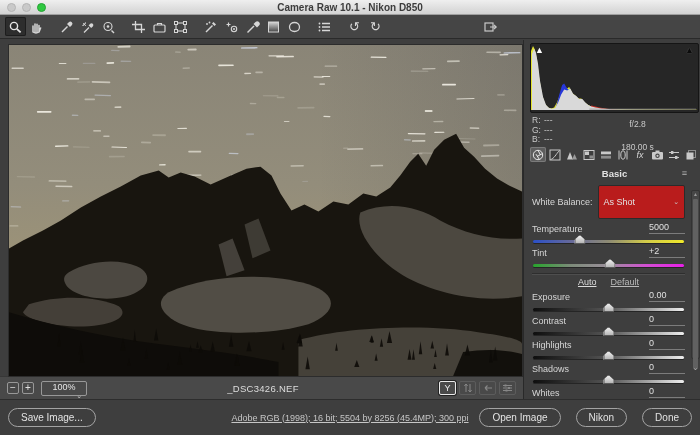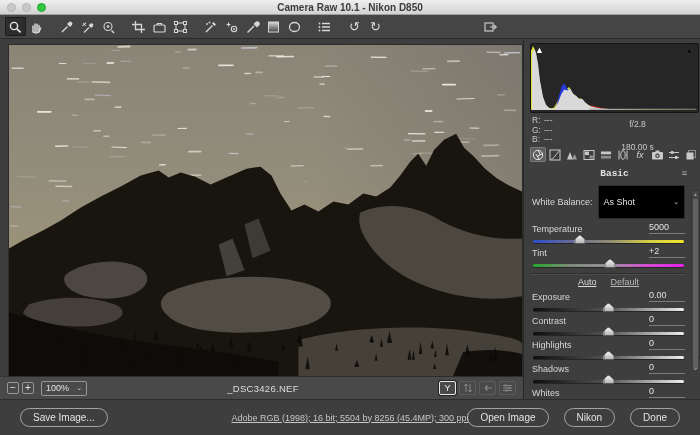--- a/index.html
+++ b/index.html
@@ -29,21 +29,21 @@
   .image-col { width:524px; display:flex; flex-direction:column; }
   .canvas-wrap { flex:1; padding:5px 1px 0 9px; }
   .canvas { width:513px; height:331px; position:relative; box-shadow:0 0 0 1px #2c2c2c; }
   .canvas svg { display:block; }
 
   .image-bar { height:23px; background:#494949; border-top:1px solid #373737;
                display:flex; align-items:center; padding:0 7px; gap:3px; }
   .zbtn { width:12px; height:12px; border:1px solid #989898; border-radius:2px; color:#e0e0e0;
           font-size:10px; line-height:10px; text-align:center; }
   .zoom-select { width:46px; height:15px; margin-left:4px; border:1px solid #989898; border-radius:2px;
-                 display:flex; align-items:center; font-size:9px; color:#e6e6e6; padding:0 4px; }
+                 display:flex; align-items:center; font-size:9px; color:#e6e6e6; padding:0 4px;flex-direction:column; }
   .zoom-select .chev { margin-left:auto; font-size:7px; color:#cfcfcf; }
   .filename { flex:1; text-align:center; font-size:9.5px; color:#dddddd; letter-spacing:.3px; }
   .pv { width:17px; height:14px; border:1px solid #777; border-radius:2px; display:flex;
         align-items:center; justify-content:center; font-size:9px; color:#eee; }
   .pv.active { border:1px solid #e8e8e8; box-shadow:0 0 0 1px #222; }
   .pv.dim { opacity:.42; }
 
   
   .side { flex:1; border-left:1px solid #292929; background:#3e3e3e; padding:3px 3px 0 6px; position:relative; }
   .hist { position:relative; height:70px; background:#262626; border:1px solid #151515; border-radius:2px; overflow:hidden; }
@@ -56,26 +56,26 @@
   .rgb b { font-weight:normal; display:inline-block; width:12px; }
   .exif { flex:1; text-align:center; line-height:11px; padding-top:3px; }
   .exif .row { display:flex; justify-content:center; gap:12px;flex-direction:column; }
 
   .tabs { display:flex; gap:1px; margin-top:2px; }
   .tab { width:16px; height:15px; display:flex; align-items:center; justify-content:center; border-radius:2px; }
   .tab.selected { background:#5d5d5d; box-shadow:inset 0 0 0 1px #7a7a7a; }
   .tab svg { display:block; }
 
   .phead { position:relative; height:14px; margin-top:4px; display:flex; align-items:center; justify-content:center; }
-  .phead .ptitle { font-size:9.5px; font-weight:bold; color:#e2e2e2;font-family:Liberation Mono, monospace; }
+  .phead .ptitle { font-size:9.5px; font-weight:bold; color:#e2e2e2; }
   .phead .pmenu { position:absolute; right:12px; color:#b5b5b5; font-size:9px; line-height:9px; }
 
   .content { position:relative; padding:0 14px 0 2px; }
   .wb-row { display:flex; align-items:center; margin-top:5px; font-size:9px; color:#d6d6d6; }
-  .wb-select { margin-left:5px; flex:1; height:15px; background:#000000; border:1px solid #2b2b2b; border-radius:2px;
+  .wb-select { margin-left:5px; flex:1; height:15px; background:#b91c1c; border:1px solid #2b2b2b; border-radius:2px;
                display:flex; align-items:center; padding:16px 5px; font-size:9px; color:#e3e3e3; }
   .wb-select .chev { margin-left:auto; font-size:7px; color:#c9c9c9; }
 
   .srow { margin-top:3px; }
   .srow .line1 { display:flex; justify-content:space-between; align-items:flex-end; font-size:9px; color:#d6d6d6; }
   .srow .value { min-width:36px; border-bottom:1px solid #7c7c7c; color:#e0e0e0; padding-bottom:1px; }
   .track { position:relative; height:3px; border-radius:2px; margin:6px 1px 3px 1px; box-shadow:0 1px 0 rgba(0,0,0,.4); }
   .track.temp { background:linear-gradient(to right,#2b50c8,#66699a,#8e8b74,#d3cc49,#efe82a); }
   .track.tint { background:linear-gradient(to right,#27a52c,#7d8b7a,#9b8f9b,#d24fd2,#e91fe9); }
   .track.tone { background:linear-gradient(to right,#0e0e0e,#555555,#ededed); }
@@ -88,21 +88,21 @@
   .autodef span { text-decoration:underline; margin:0 7px; }
 
   .sbar { position:absolute; right:2px; top:150px; bottom:40px; width:9px; background:#464646;
           border:1px solid #333; border-radius:2px; }
   .sbar .up { position:absolute; top:0; left:0; right:0; text-align:center; font-size:5px; color:#999; }
   .sbar .dn { position:absolute; bottom:-14px; left:0; right:0; text-align:center; font-size:7px; color:#bbb; }
   .sthumb { position:absolute; left:1px; right:1px; top:8px; height:170px; background:#616161; border-radius:1px; }
 
   
   .footer { position:absolute; bottom:0; left:0; right:0; height:36px; background:#3e3e3e;
-            border-top:1px solid #2d2d2d; display:flex; align-items:center; padding:0 20px;gap:44px; }
+            border-top:1px solid #2d2d2d; display:flex; align-items:center; padding:0 8px;gap:44px; }
   .btn { height:19px; padding:0 12px; border:1px solid #a3a3a3; border-radius:10px; background:transparent;
          color:#e3e3e3; font-size:10px; display:flex; align-items:center; white-space:nowrap; }
   .workflow { position:absolute; left:50%; transform:translateX(-50%); font-size:9px; color:#c6c6c6;
               text-decoration:underline; white-space:nowrap; }
   .rbtns { margin-left:auto; display:flex; gap:15px; }
 </style>
 </head>
 <body>
 
 <div class="titlebar">

